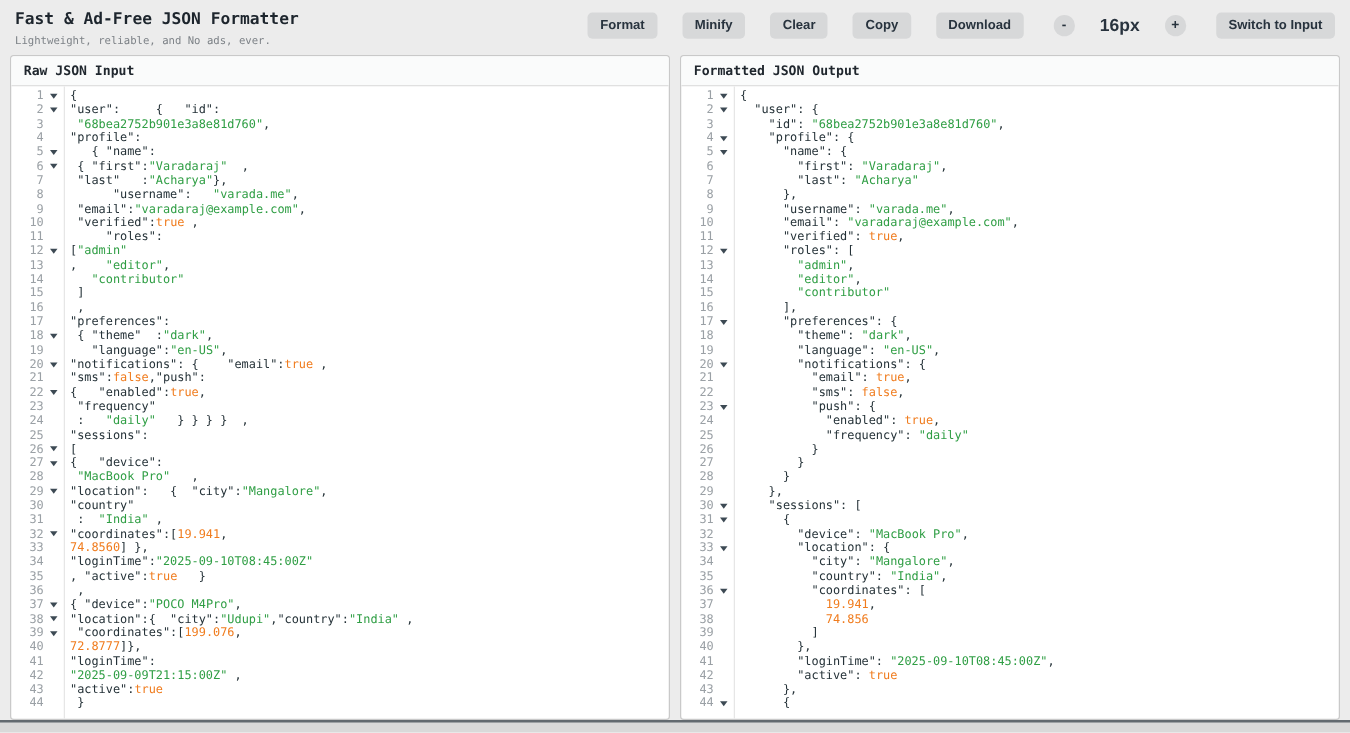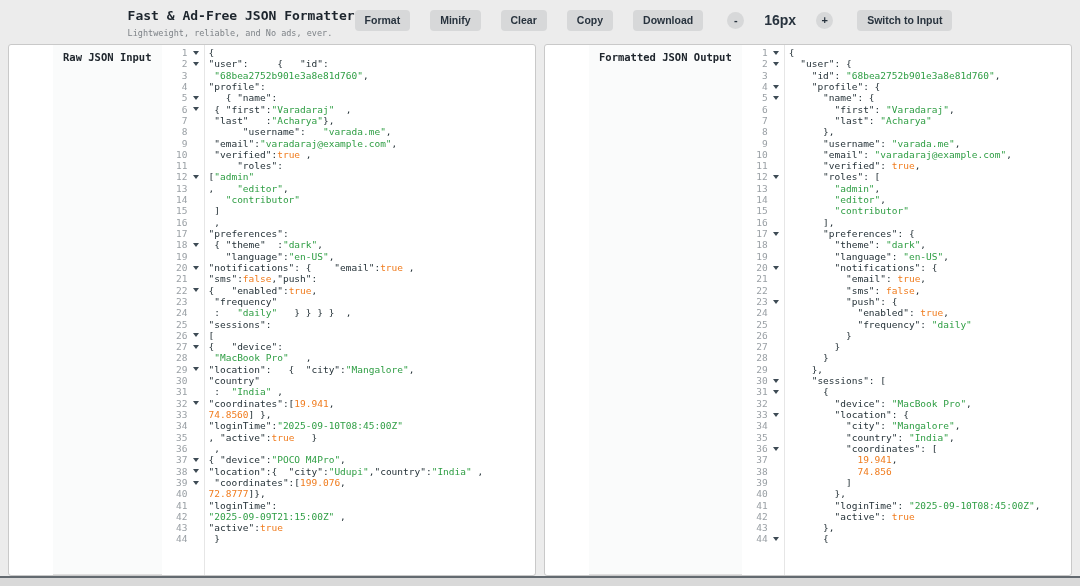--- a/index.html
+++ b/index.html
@@ -4,21 +4,21 @@
 <style>
   html,body{margin:0;padding:0;}
   body{
     width:1080px;height:586px;overflow:hidden;
     background:#ececec;
     font-family:"DejaVu Sans",sans-serif;
     display:flex;flex-direction:column;
   }
   
   .app-header{
-    display:flex;justify-content:center;align-items:flex-start;
+    display:flex;justify-content:space-between;align-items:flex-start;
     padding:8px 12px 6px 12px;flex:0 0 auto;
   }
   .title{
     font-family:"DejaVu Sans Mono",monospace;font-weight:bold;font-size:13px;
     color:#1d252d;letter-spacing:0;
   }
   .subtitle{
     font-family:"DejaVu Sans Mono",monospace;font-size:8.5px;
     color:#7d8287;margin-top:5px;
   }
@@ -38,21 +38,21 @@
     font-size:14px;color:#28333e;
   }
   .gap-left{margin-left:4px;}
   
   .main{
     display:flex;gap:8px;padding:0 8px;flex:1 1 auto;min-height:0;
   }
   .panel{
     flex:1 1 0;min-width:0;background:#ffffff;
     border:1px solid #c9c9c9;border-radius:3px;
-    display:flex;flex-direction:row;overflow:hidden;padding-left:44px;
+    display:flex;flex-direction:column;overflow:hidden;
   }
   .panel-header{
     flex:0 0 auto;padding:6px 10px 5px 10px;
     background:#fafbfb;border-bottom:1px solid #e0e0e0;
     font-family:"DejaVu Sans Mono",monospace;font-weight:bold;
     font-size:10.5px;color:#20272e;
   }
   .editor{
     flex:1 1 auto;overflow:hidden;position:relative;
     font-family:"DejaVu Sans Mono",monospace;font-size:9.5px;

